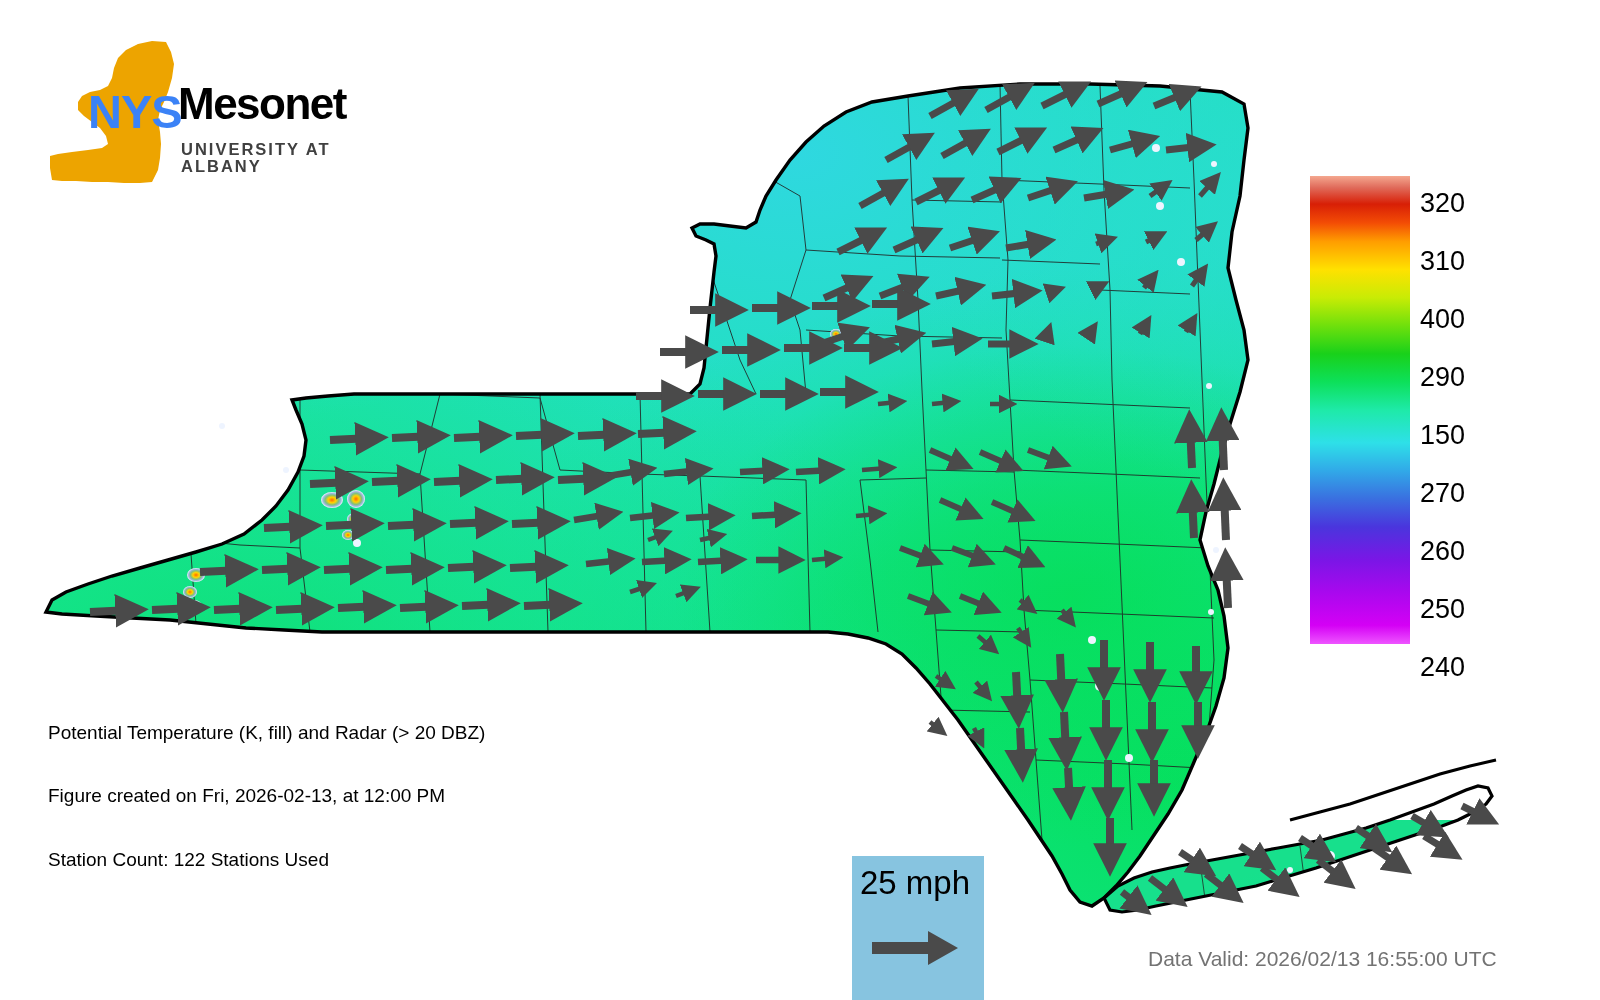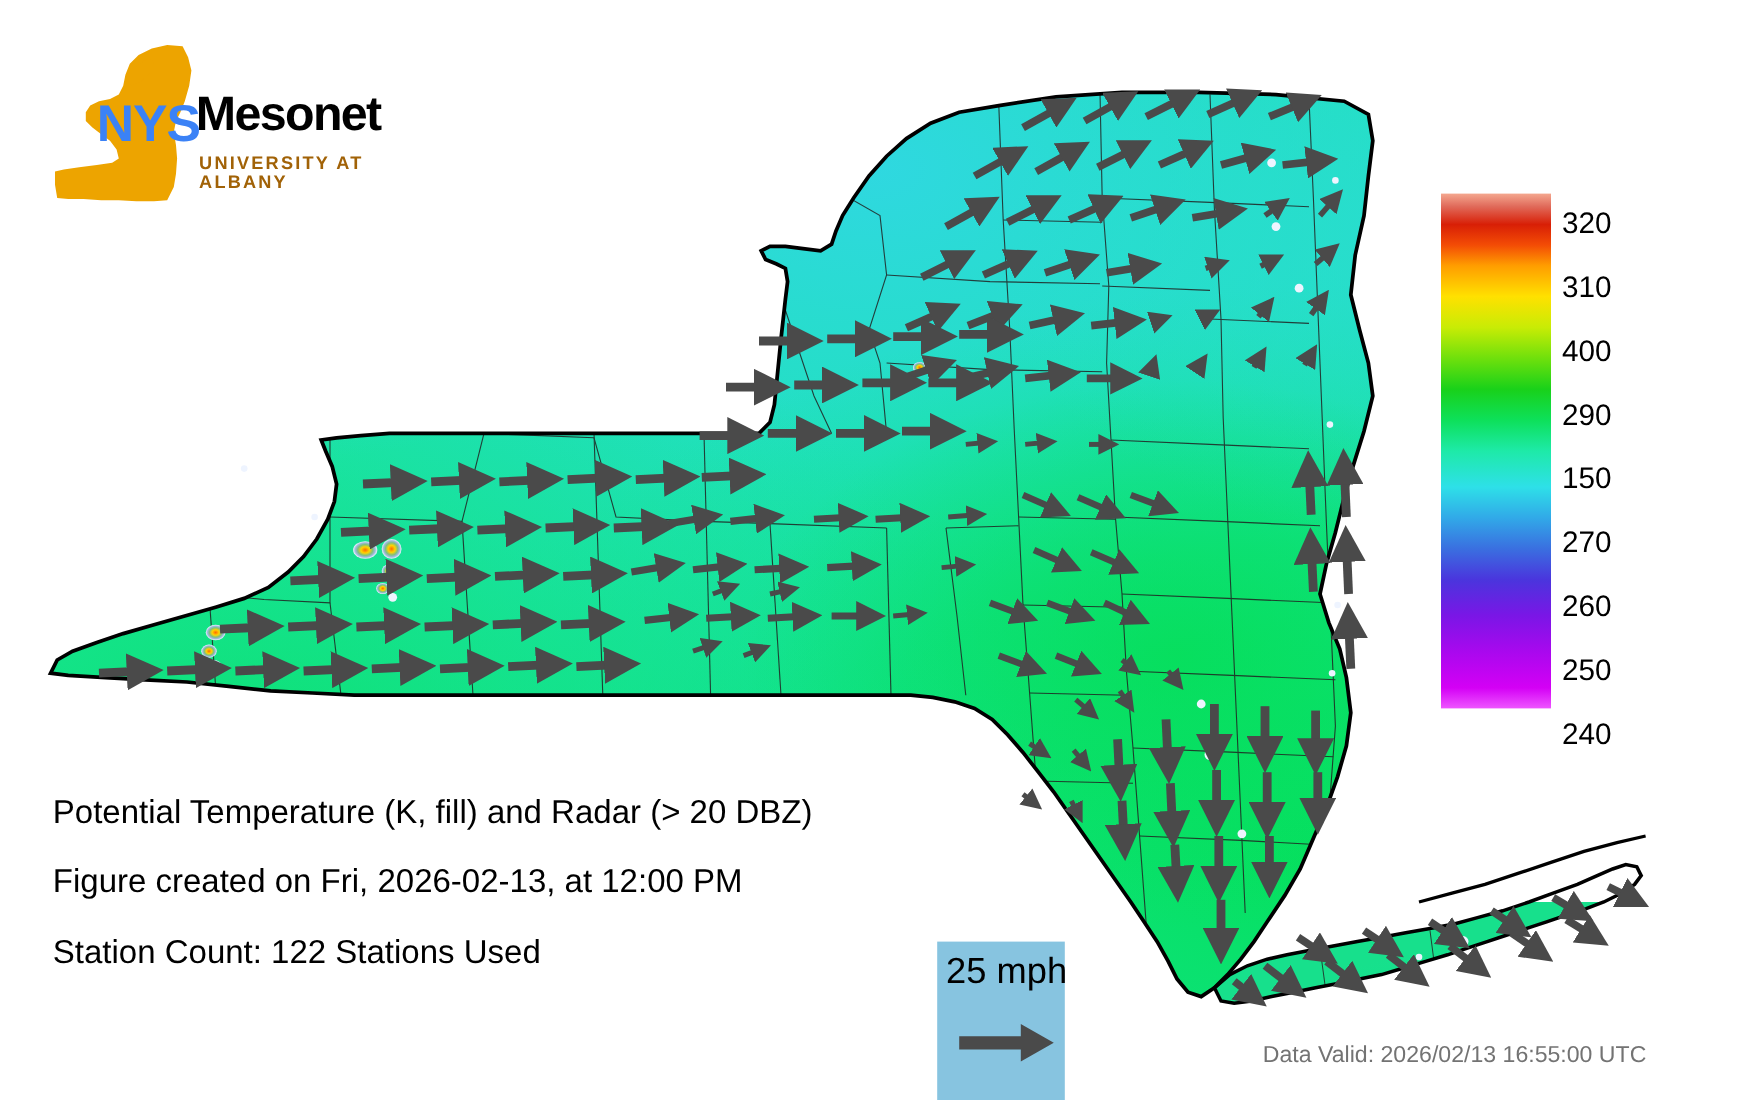--- a/index.html
+++ b/index.html
@@ -8,42 +8,42 @@
 
   
   #logo{position:absolute;left:48px;top:40px;width:360px;height:145px;}
   #logo-state{position:absolute;left:0;top:0;width:160px;height:145px;}
   #logo-nys{position:absolute;left:40px;top:48px;font-size:47px;font-weight:bold;
             color:#3b82f6;letter-spacing:-1px;line-height:1;z-index:3;
             font-family:"Liberation Sans",sans-serif;}
   #logo-meso{position:absolute;left:130px;top:42px;font-size:44px;font-weight:bold;
              color:#000000;letter-spacing:-1.5px;line-height:1;z-index:3;}
   #logo-univ{position:absolute;left:133px;top:101px;font-size:16.5px;font-weight:bold;
-             color:#a16207;letter-spacing:2.0px;line-height:1;z-index:3;}
+             color:#404040;letter-spacing:2.0px;line-height:1;z-index:3;}
 
   
   #map-wrap{position:absolute;left:0;top:0;width:1530px;height:960px;}
   #map-svg{position:absolute;left:0;top:0;}
 
   
   #cbar{position:absolute;left:1310px;top:176px;width:100px;height:468px;
         background:linear-gradient(to top,
           #ee55ff 0%,  #d400f5 4%,  #a908ee 11%, #7a16e6 18%,
           #4a35dd 25%, #3a6fe0 31%, #31a9e8 37%, #2ee0e8 43%,
           #1eeaa8 50%, #0de05a 56%, #19d11a 62%, #6fe00c 68%,
           #c8ec05 74%, #ffe100 80%, #ff9d00 86%, #f34c05 90%,
           #d81f06 94%, #e06a5a 97.5%, #f4a78f 100%);}
   .cbl{position:absolute;left:1420px;font-size:27px;line-height:1;color:#000;margin-top:20px;}
 
   
-  .cap{position:absolute;left:48px;font-size:30px;color:#000;white-space:nowrap;}
+  .cap{position:absolute;left:48px;font-size:19px;color:#000;white-space:nowrap;}
   #cap0{top:722px;} #cap1{top:785px;} #cap2{top:849px;}
 
   
-  #wleg{position:absolute;left:852px;top:856px;width:116px;height:144px;
+  #wleg{position:absolute;left:852px;top:856px;width:132px;height:144px;
         background:#87c4e0;}
   #wleg-label{position:absolute;left:8px;top:8px;font-size:33px;color:#000;
               white-space:nowrap;}
   #wleg-arrow{position:absolute;left:18px;top:72px;width:90px;height:40px;}
 
   
   #dvalid{position:absolute;left:1148px;top:947px;font-size:21px;color:#737373;
           white-space:nowrap;}
 </style>
 </head>

